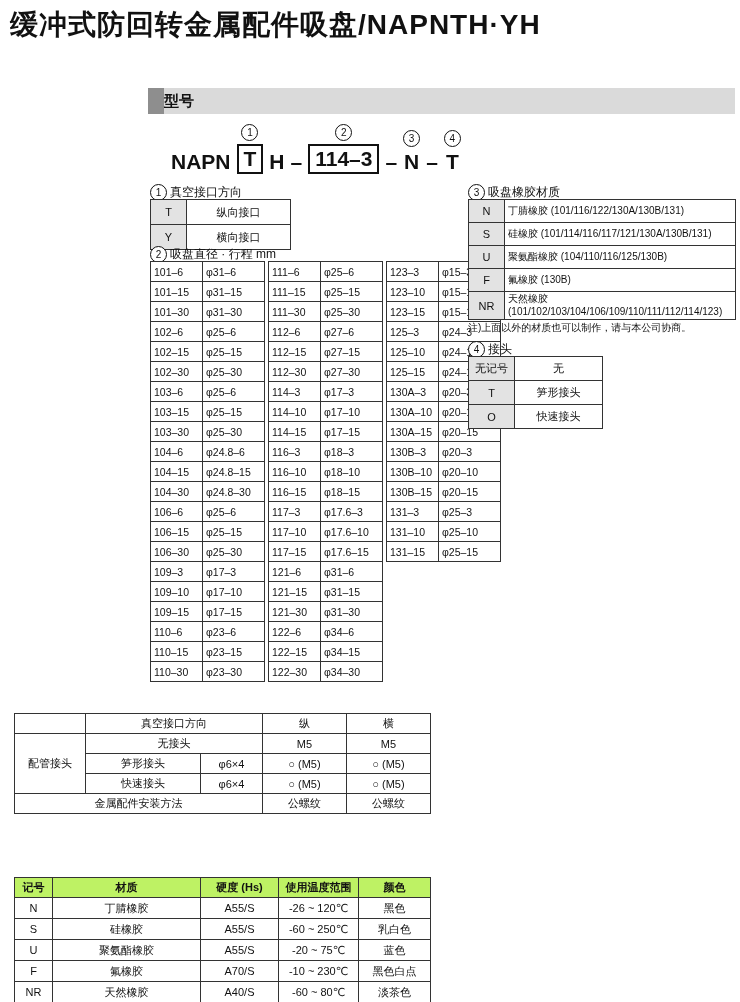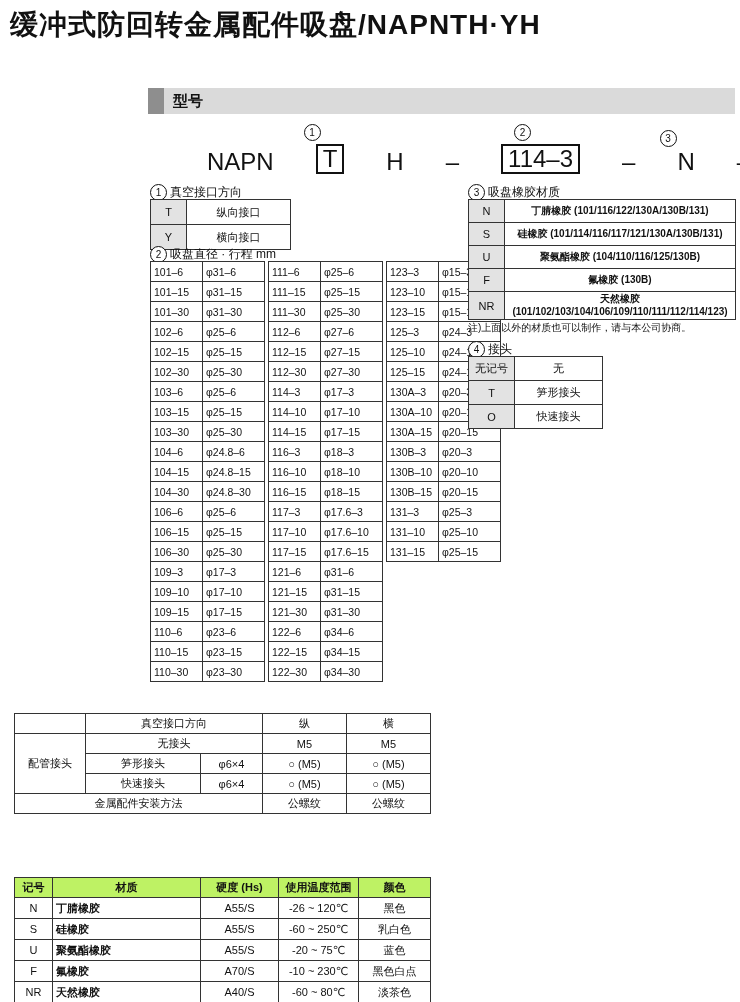--- a/index.html
+++ b/index.html
@@ -1,44 +1,44 @@
 <!DOCTYPE html>
 <html><head>
 <meta charset="utf-8">
 <style>
   html,body{margin:0;padding:0;background:#fff;}
   body{font-family:"Liberation Sans","DejaVu Sans",sans-serif;color:#111;}
   #page{position:relative;width:740px;height:1002px;background:#fff;overflow:hidden;}
   .title{position:absolute;left:10px;top:6px;font-size:28px;font-weight:bold;letter-spacing:1px;white-space:nowrap;}
   .band{position:absolute;height:26px;background:#dadada;display:flex;align-items:stretch;}
   .band .sq{width:16px;background:#8e8e8e;flex:none;}
-  .band .bt{font-size:15px;font-weight:bold;display:flex;align-items:center;padding-left:9px;}
+  .band .bt{font-size:15px;font-weight:bold;display:flex;align-items:center;padding-left:0;}
   .circ{display:inline-flex;align-items:center;justify-content:center;width:15px;height:15px;border:1px solid #111;border-radius:50%;font-size:10px;line-height:1;background:#fff;flex:none;}
   .circ-slot{height:15px;flex:none;}
   .code-row{position:absolute;left:171px;top:124px;display:flex;align-items:flex-end;gap:6px;}
   .fld{display:flex;flex-direction:column;align-items:center;gap:3px;}
-  .code-txt{font-size:24px;font-weight:normal;line-height:24px;white-space:nowrap;margin-left:36px;}
+  .code-txt{font-size:21px;font-weight:bold;line-height:24px;white-space:nowrap;}
   .boxed{border:2px solid #111;padding:1px 5px;}
   .sub-label{position:absolute;display:flex;align-items:center;gap:3px;font-size:12px;white-space:nowrap;}
   .note{position:absolute;font-size:10px;white-space:nowrap;}
   table{position:absolute;border-collapse:collapse;table-layout:fixed;background:#fff;}
   td,th{border:1px solid #333;font-size:11px;padding:1px 3px;overflow:hidden;white-space:nowrap;}
   .key{background:#e3e3e3;text-align:center;}
   .val{text-align:center;}
   .part,.spec{text-align:left;}
   #tbl-port td{height:22px;}
   .dia td{height:19px;font-size:10.5px;padding:0 3px;}
   #tbl-rubber td{height:20px;}
-  #tbl-rubber td.desc{font-size:10px;white-space:normal;line-height:1.25;text-align:center;font-weight:bold;}
+  #tbl-rubber td.desc{font-size:10px;white-space:normal;line-height:1.25;text-align:left;}
   #tbl-conn td{height:21px;}
   #tbl-metal td{height:17px;text-align:center;}
   #tbl-pad th{height:17px;background:#bef264;text-align:center;font-weight:bold;}
   #tbl-pad td{height:18px;}
   .c0,.c2,.c3,.c4{text-align:center;}
-  .c1{text-align:left;font-weight:bold;}
+  .c1{text-align:center;}
 </style>
 </head>
 <body>
 
 <div id="page">
 
   <div class="title">缓冲式防回转金属配件吸盘/NAPNTH·YH</div>
 
   <div class="band" style="left:148px;top:88px;width:587px;">
     <span class="sq"></span>

